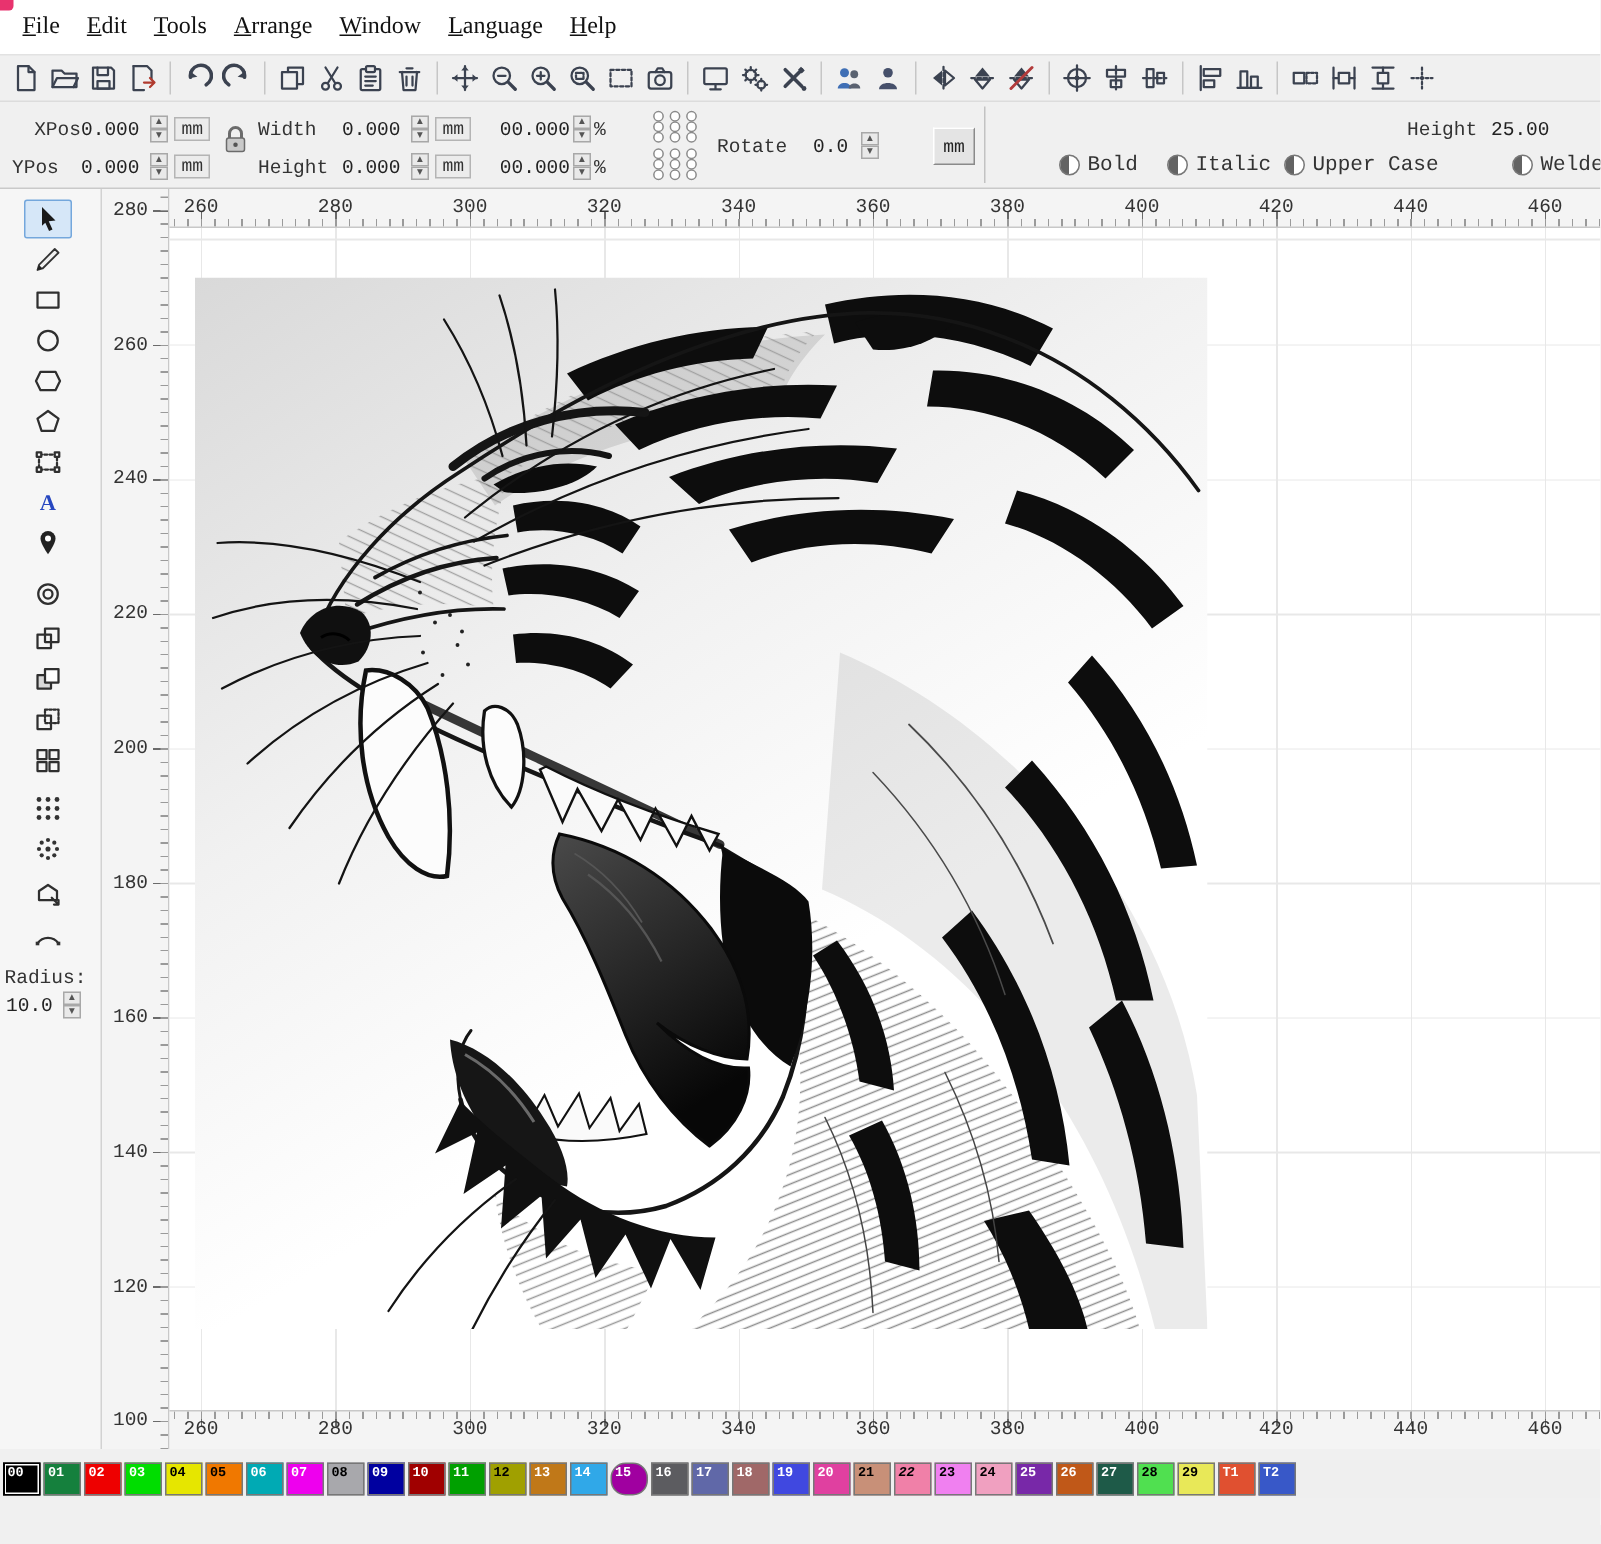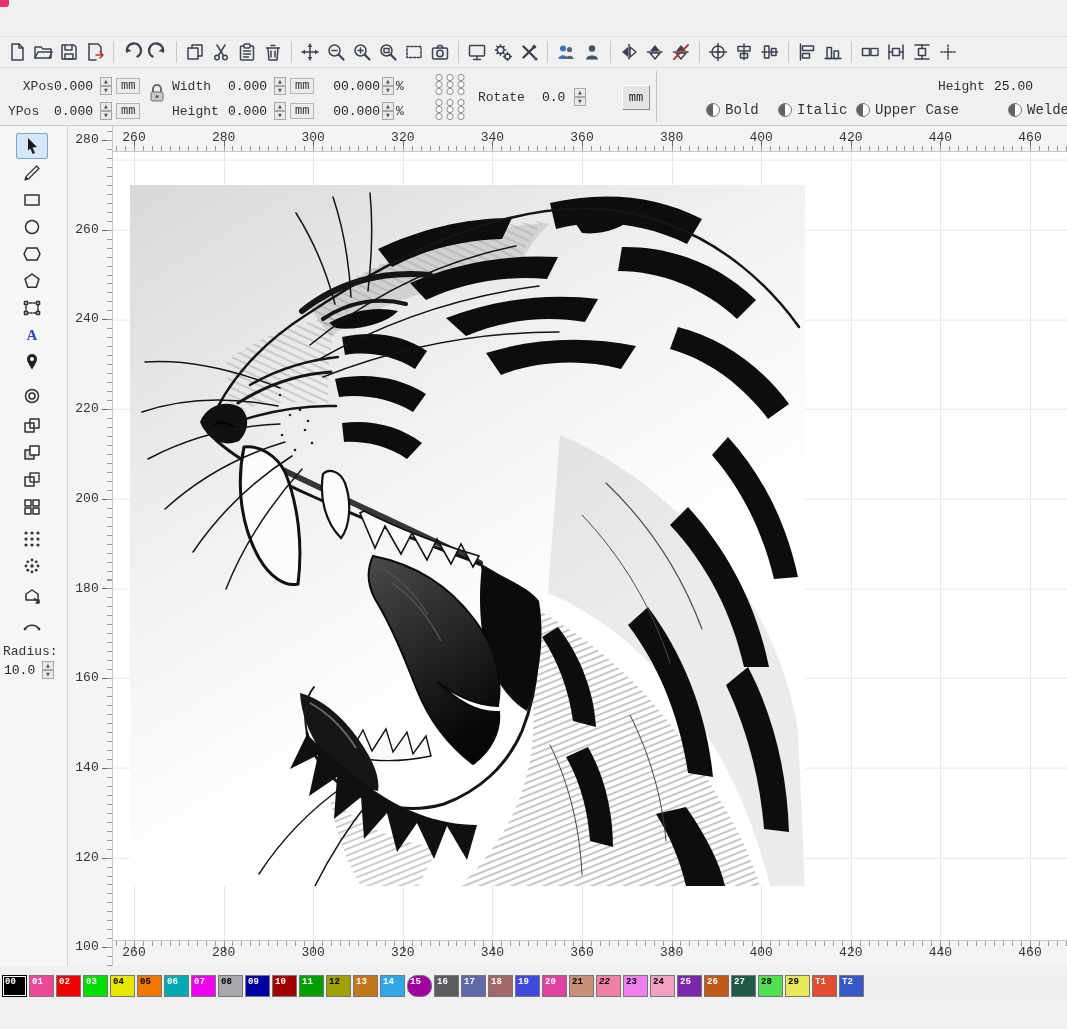--- a/index.html
+++ b/index.html
@@ -73,20 +73,29 @@
   
   #statusbar{position:absolute;left:0;top:999px;right:0;height:30px;background:#fcfcfc;border-top:1px solid #e4e4e4;display:flex;align-items:flex-start;padding:7px 0 0 4px;box-sizing:border-box;font:12px "Liberation Mono",monospace;color:#111;}
 </style>
 </head>
 <body>
 
 <div id="app">
 
   <div style="position:absolute;left:0;top:0;width:9px;height:7px;background:#e8336e;border-radius:0 0 3px 0;z-index: 5;"></div>
 
+  <div id="menubar">
+      <span class="menu-item">File</span>
+      <span class="menu-item">Edit</span>
+      <span class="menu-item">Tools</span>
+      <span class="menu-item">Arrange</span>
+      <span class="menu-item">Window</span>
+      <span class="menu-item">Language</span>
+      <span class="menu-item">Help</span>
+    </div>
 
   <div id="toolbar">
     <span class="ti">
         <svg width="20" height="20" viewBox="0 0 20 20">
           <path d="M5 2h7l4 4v12H5z"></path>
           <path d="M12 2v4h4"></path>
         </svg>
       </span>
     <span class="ti">
         <svg width="20" height="20" viewBox="0 0 20 20">
@@ -719,21 +728,21 @@
             <circle cx="182" cy="258" r="1.3"></circle>
               <circle cx="178" cy="236" r="1.3"></circle>
           </g>
         </svg>
       </div>
     </div>
   </div>
 
   <div id="palette">
       <div class="swatch selected" style="background: rgb(0, 0, 0); color: rgb(255, 255, 255);">00</div>
-      <div class="swatch" style="background: #ec4899; color: rgb(255, 255, 255);">01</div>
+      <div class="swatch" style="background: #15803d; color: rgb(255, 255, 255);">01</div>
       <div class="swatch" style="background: rgb(238, 0, 0); color: rgb(255, 255, 255);">02</div>
       <div class="swatch" style="background: rgb(0, 221, 0); color: rgb(255, 255, 255);">03</div>
       <div class="swatch" style="background: rgb(230, 230, 0); color: rgb(0, 0, 0);">04</div>
       <div class="swatch" style="background: rgb(240, 120, 0); color: rgb(0, 0, 0);">05</div>
       <div class="swatch" style="background: rgb(0, 170, 180); color: rgb(255, 255, 255);">06</div>
       <div class="swatch" style="background: rgb(238, 0, 238); color: rgb(255, 255, 255);">07</div>
       <div class="swatch" style="background: rgb(168, 168, 172); color: rgb(0, 0, 0);">08</div>
       <div class="swatch" style="background: rgb(0, 0, 160); color: rgb(255, 255, 255);">09</div>
       <div class="swatch" style="background: rgb(160, 0, 0); color: rgb(255, 255, 255);">10</div>
       <div class="swatch" style="background: rgb(0, 160, 0); color: rgb(255, 255, 255);">11</div>

